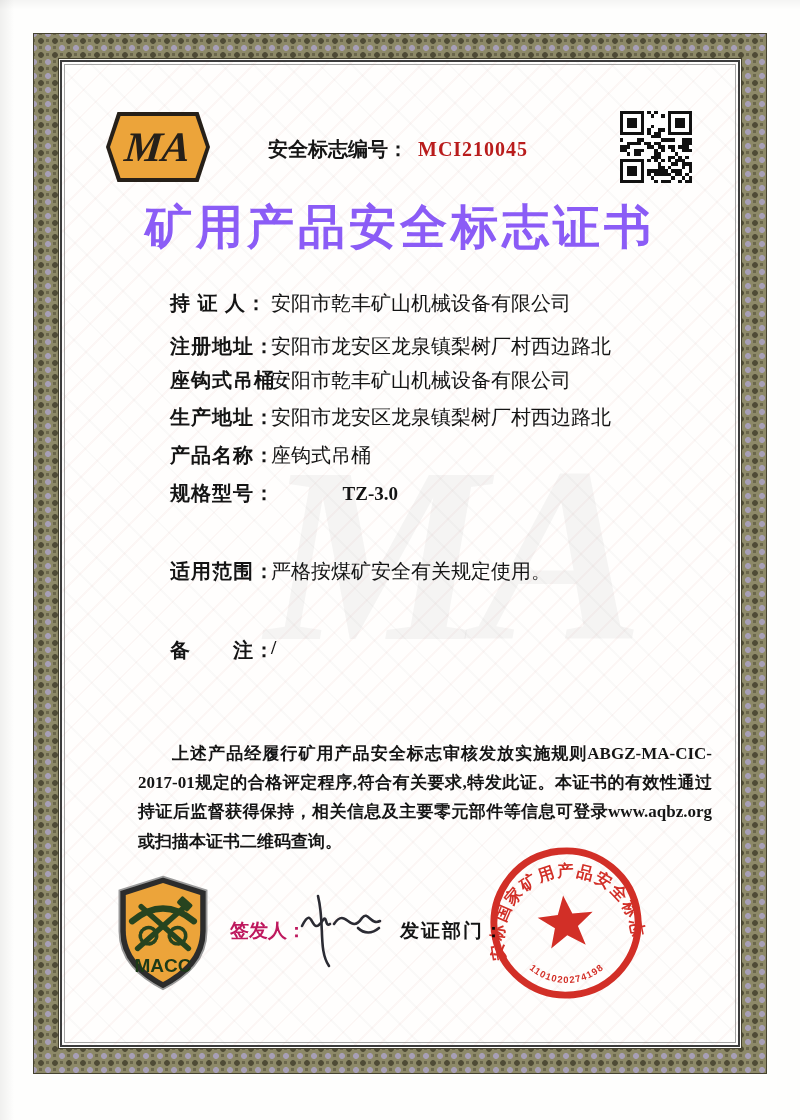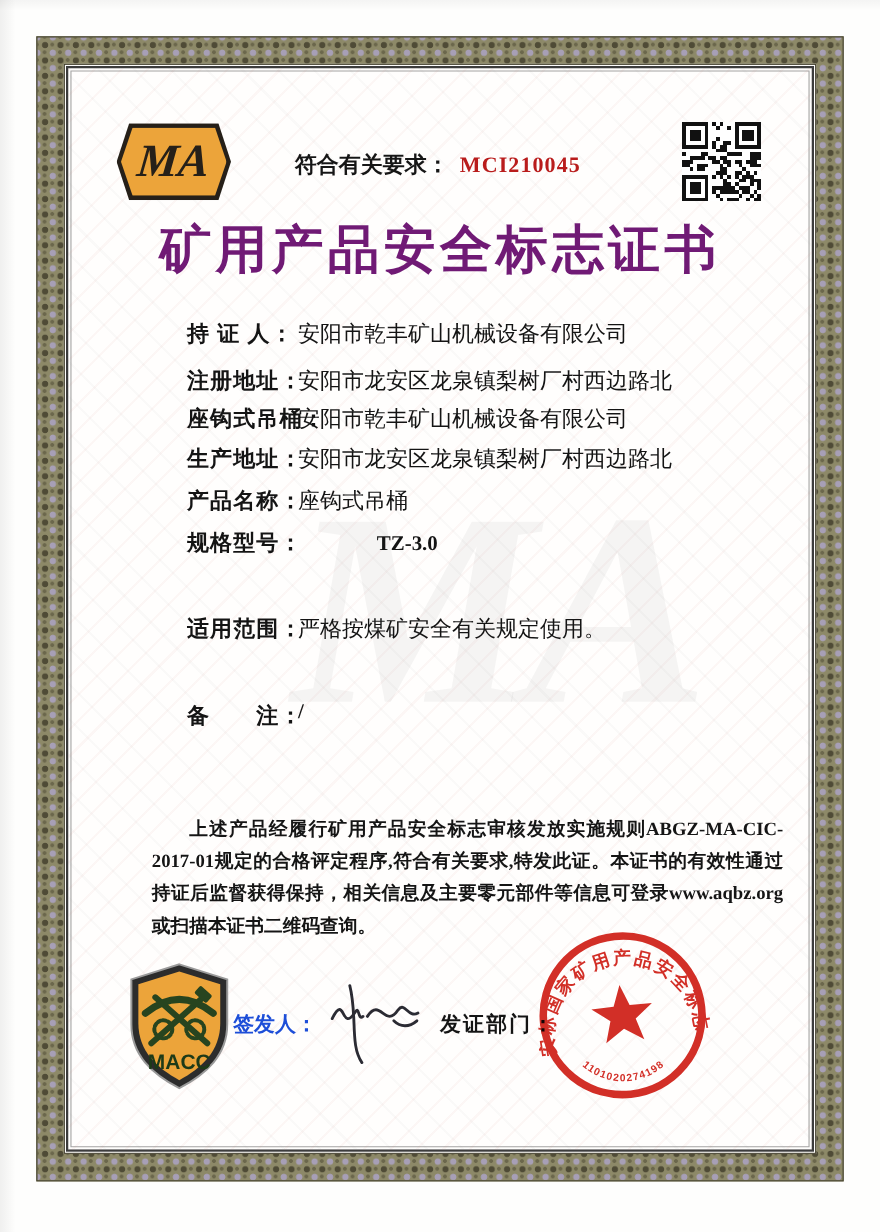--- a/index.html
+++ b/index.html
@@ -38,32 +38,32 @@
   .ma-logo .in{position:absolute;inset:4px;background:#eca43a;
     clip-path:polygon(11% 0,89% 0,100% 50%,89% 100%,11% 100%,0 50%);
     display:flex;align-items:center;justify-content:center;}
   .ma-logo .tx{font-family:"Liberation Serif",serif;font-weight:900;font-style:italic;
     font-size:42px;color:#262019;transform:skewX(-6deg);line-height:1;}
   .cert-no{position:absolute;left:268px;top:136px;font-size:20px;white-space:nowrap;}
   .cert-no .lbl{font-weight:bold;color:#161616;}
   .cert-no .num{font-family:"Liberation Serif",serif;font-weight:600;color:#b91c1c;margin-left:10px;letter-spacing:1px;}
   .qr{position:absolute;left:620px;top:111px;}
   .title{position:absolute;left:0;right:0;top:196px;margin:0;text-align:center;
-    font-family:"Liberation Serif",serif;font-weight:900;font-size:47px;letter-spacing:4px;color:#701a75;}
+    font-family:"Liberation Serif",serif;font-weight:900;font-size:47px;letter-spacing:4px;color:#8b5cf6;}
   .row{position:absolute;left:124px;white-space:nowrap;font-size:20px;color:#141414;margin-left:46px;}
   .row .label{font-weight:bold;letter-spacing:1px;}
   .row .value{font-family:"Liberation Serif",serif;}
   .row .value.cjk{position:absolute;left:101px;}
   .row .value.lat{font-family:Liberation Serif, serif;font-weight:bold;font-size:19px;}
   .statement{position:absolute;left:138px;top:739px;width:574px;margin:0;
     font-family:"Liberation Serif",serif;font-weight:600;font-size:17px;line-height:1.72;
     text-align:justify;text-indent:2em;color:#151515;}
   
   .shield{position:absolute;left:108px;top:874px;}
-  .signer-label{position:absolute;left:212px;top:918px;font-size:19px;font-weight:bold;color:#1d4ed8;}
+  .signer-label{position:absolute;left:230px;top:918px;font-size:19px;font-weight:bold;color:#be185d;}
   .signature{position:absolute;left:292px;top:884px;}
   .issuer-label{position:absolute;left:400px;top:918px;font-size:19px;font-weight:bold;color:#141414;letter-spacing:2px;}
   .seal{position:absolute;left:487px;top:844px;mix-blend-mode:multiply;opacity:.95;transform:rotate(-6deg);}
 </style>
 </head>
 <body>
 
 <div class="page">
   <div class="band">
     <div class="band-inner"></div>
@@ -75,21 +75,21 @@
 
   <div class="content">
 
     <div class="ma-logo">
       <div class="in">
           <span class="tx">MA</span>
         </div>
     </div>
 
     <div class="cert-no">
-      <span class="lbl">符合有关要求：</span><span class="num">MCI210045</span>
+      <span class="lbl">安全标志编号：</span><span class="num">MCI210045</span>
     </div>
 
     <svg class="qr" width="72" height="72" viewBox="0 0 21 21" shape-rendering="crispEdges">
       <rect x="0" y="0" width="21" height="21" fill="#ffffff"></rect>
       <g fill="#111111">
         <rect x="0" y="0" width="7" height="7"></rect>
           <rect x="14" y="0" width="7" height="7"></rect>
           <rect x="0" y="14" width="7" height="7"></rect>
       </g>
       <g fill="#ffffff">

